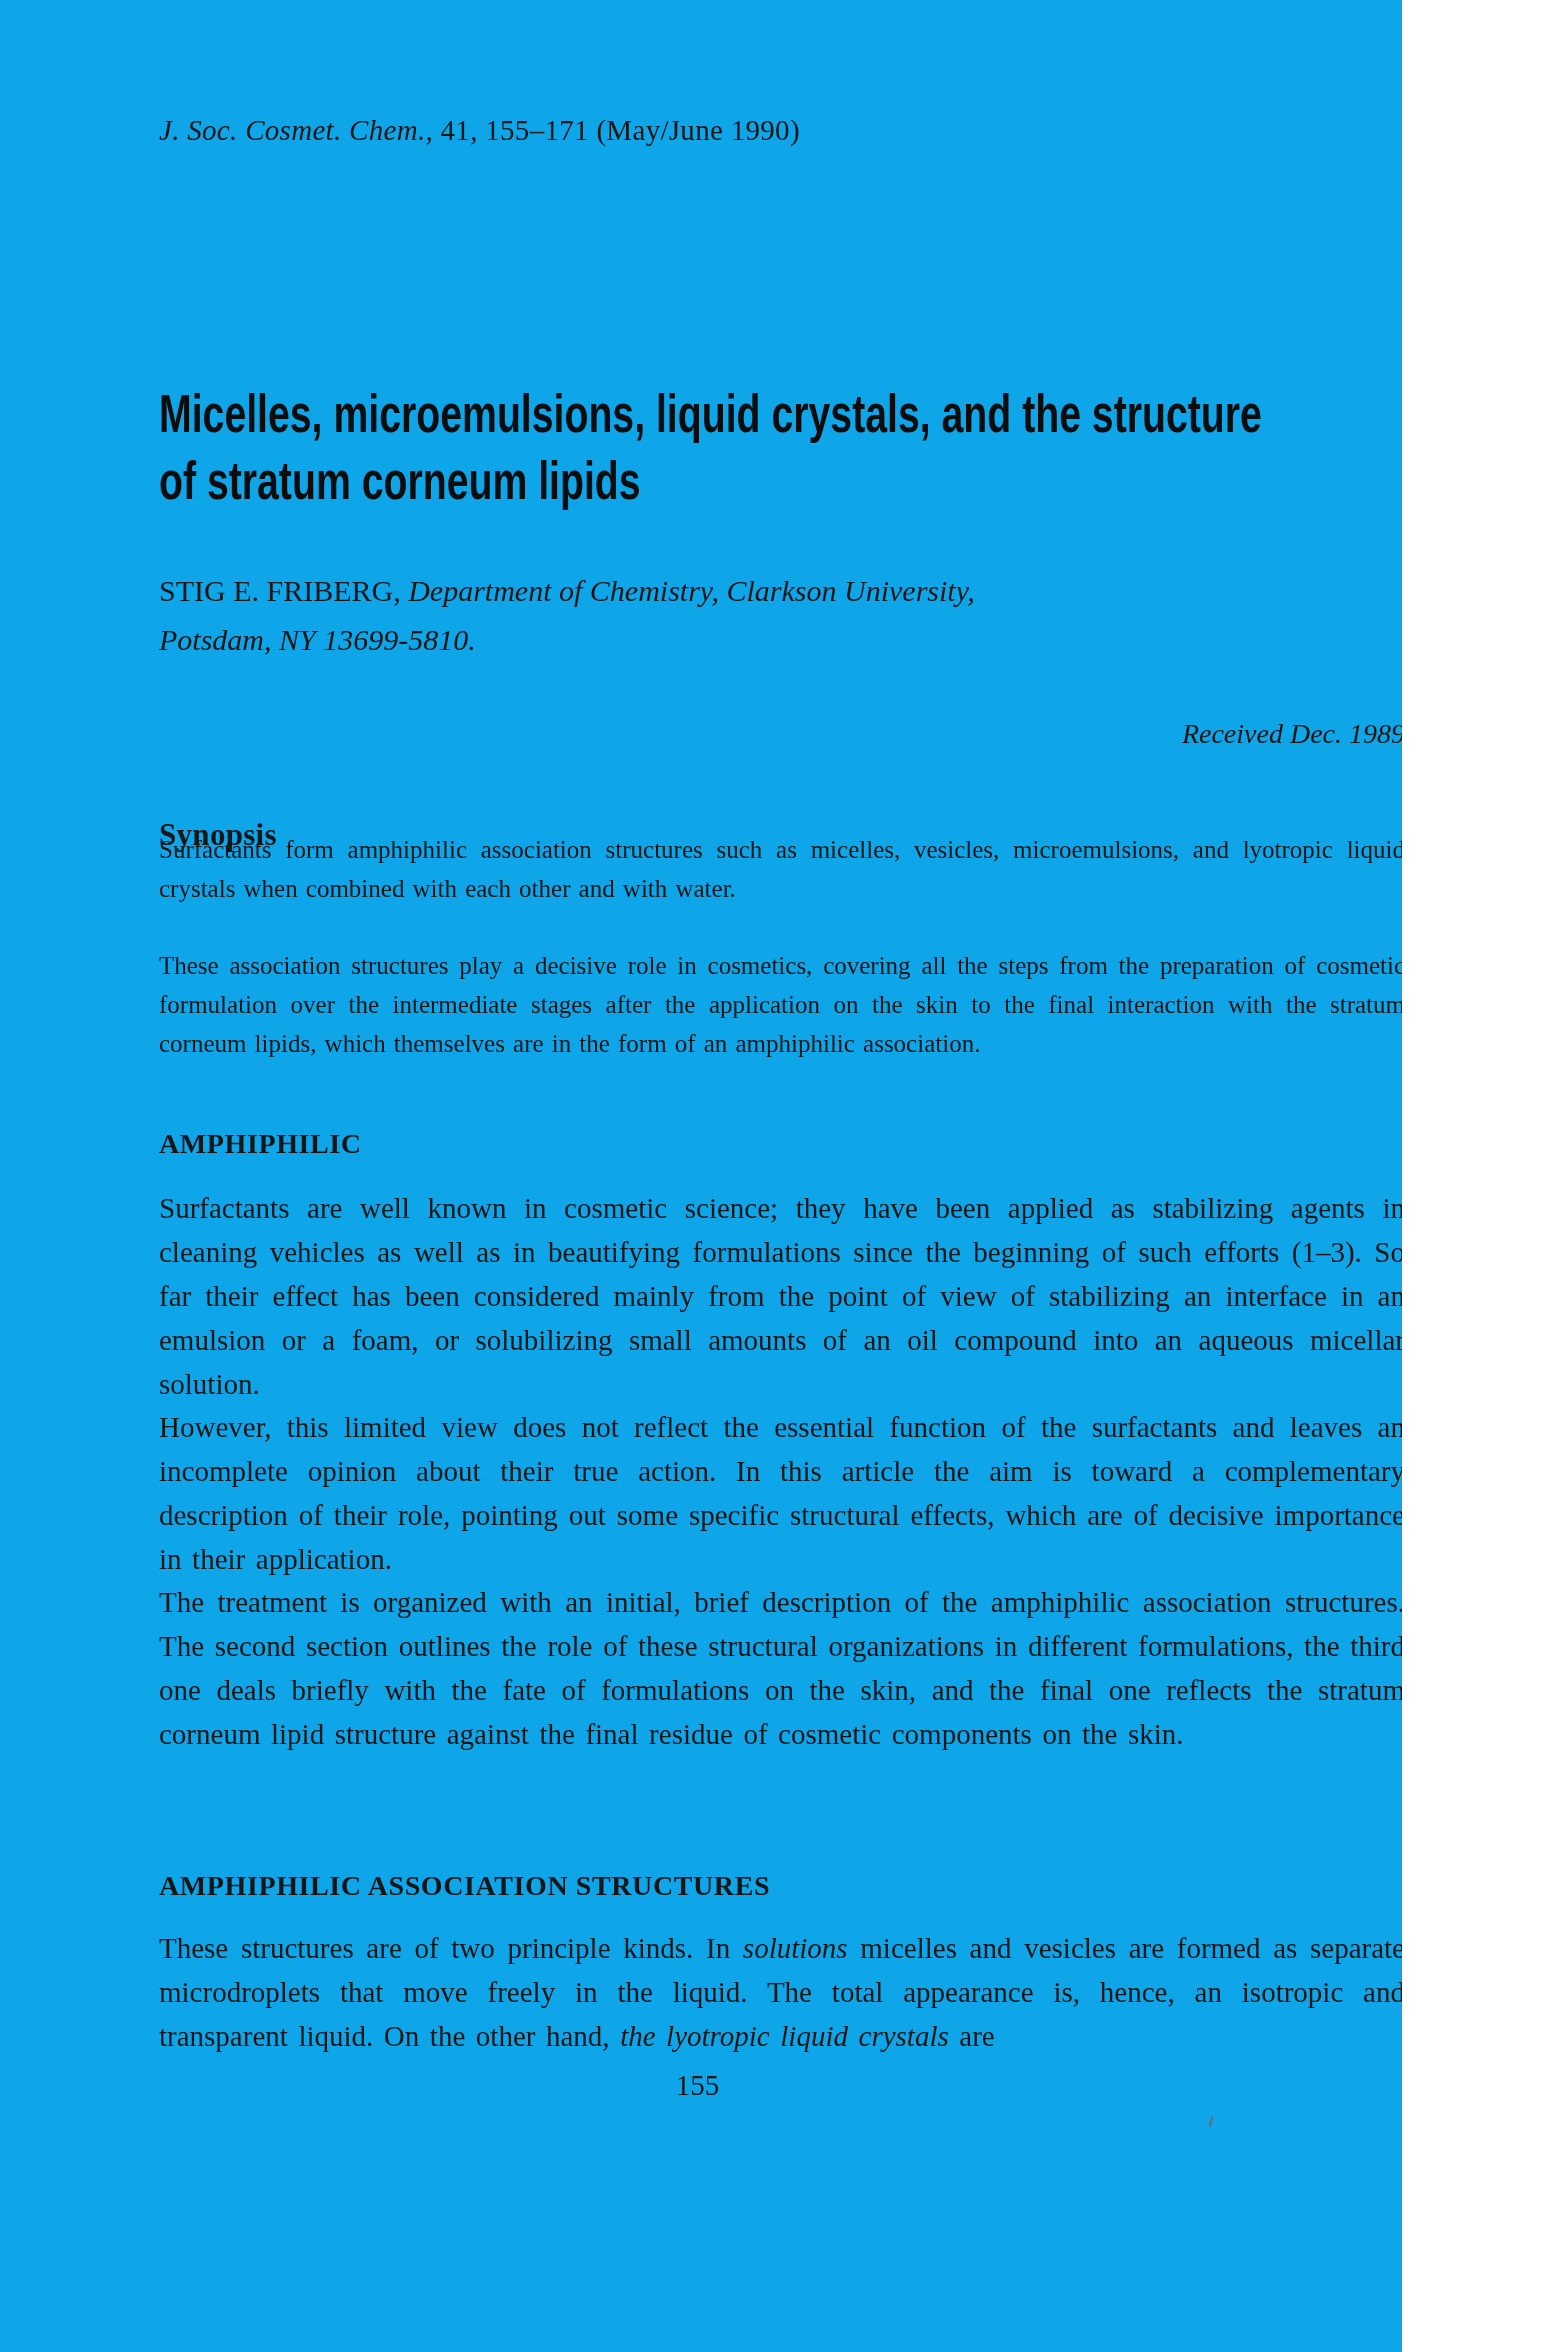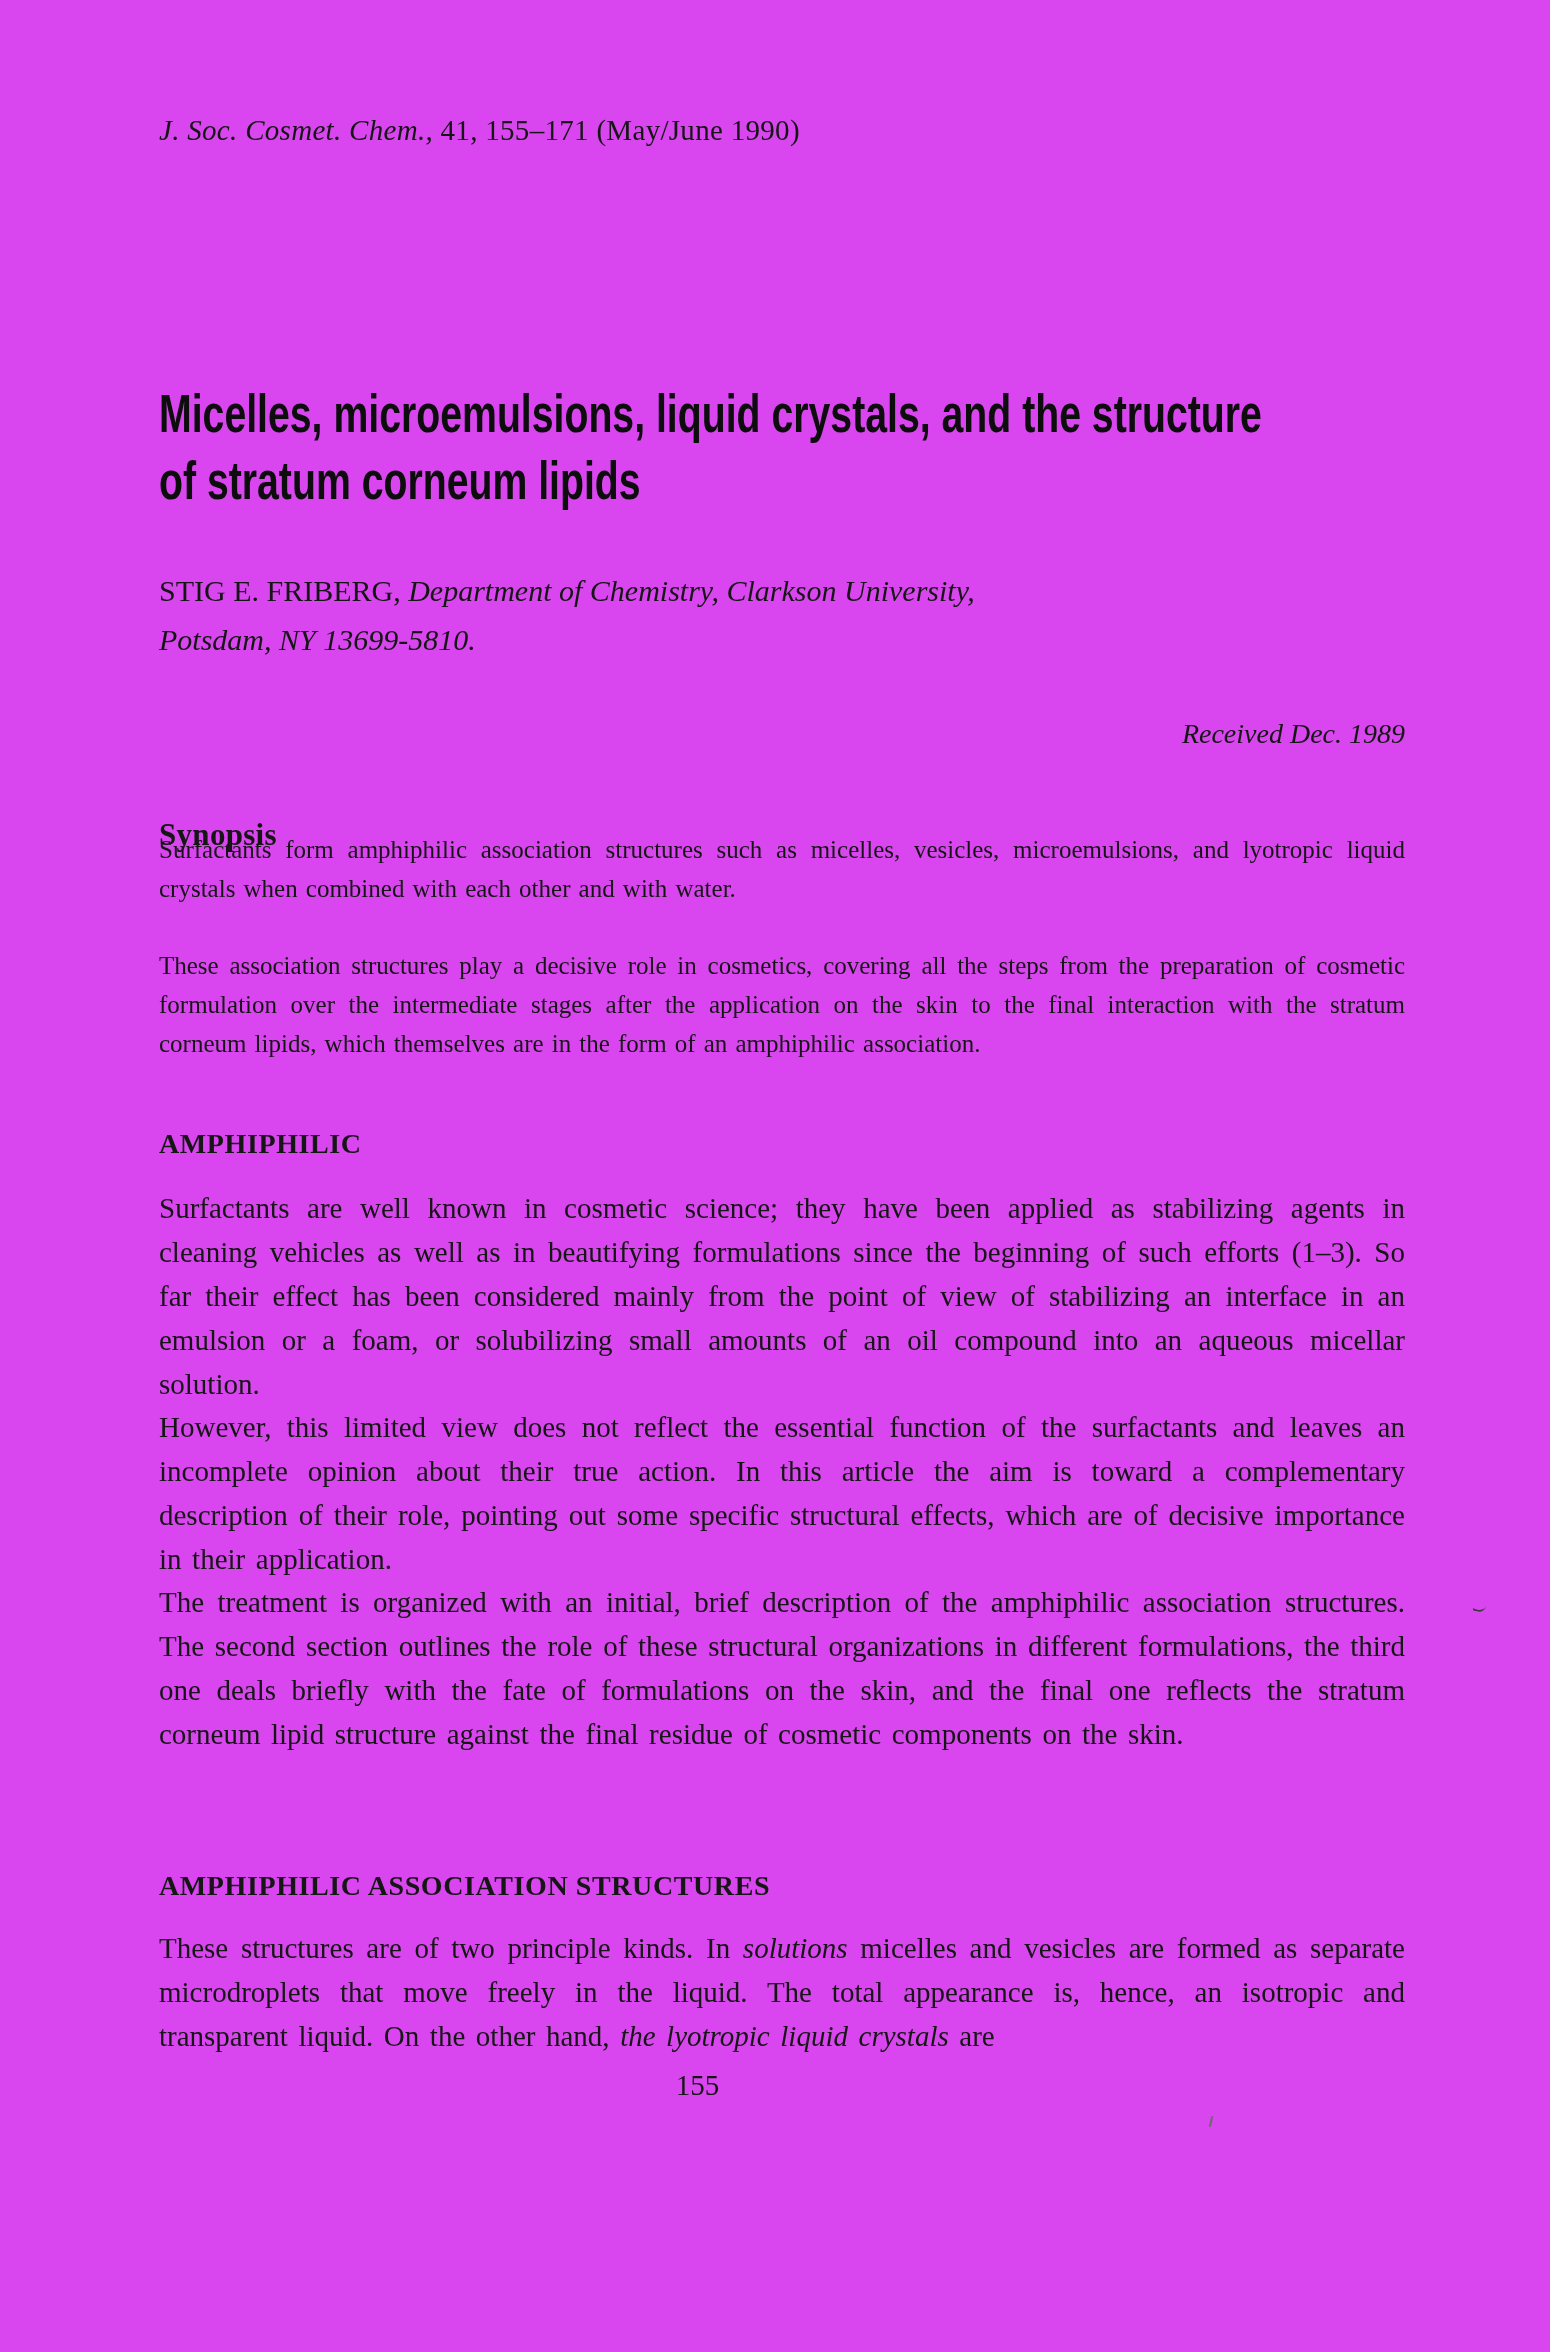--- a/index.html
+++ b/index.html
@@ -2,23 +2,23 @@
 <html style="font-size:15px"><head>
 <meta charset="utf-8">
 <style>
   html, body {
     margin: 0;
     padding: 0;
     background: #ffffff;
   }
   .page {
     position: relative;
-    width: 1550px;
+    width: 1402px;
     height: 2353px;
-    background: #d946ef;
+    background: #0ea5e9;
     color: #161616;
     font-family: "Liberation Serif", serif;
     overflow: hidden;
   }
   .block {
     position: absolute;
     left: 159px;
     width: 1246px;
   }
   .journal-ref {

